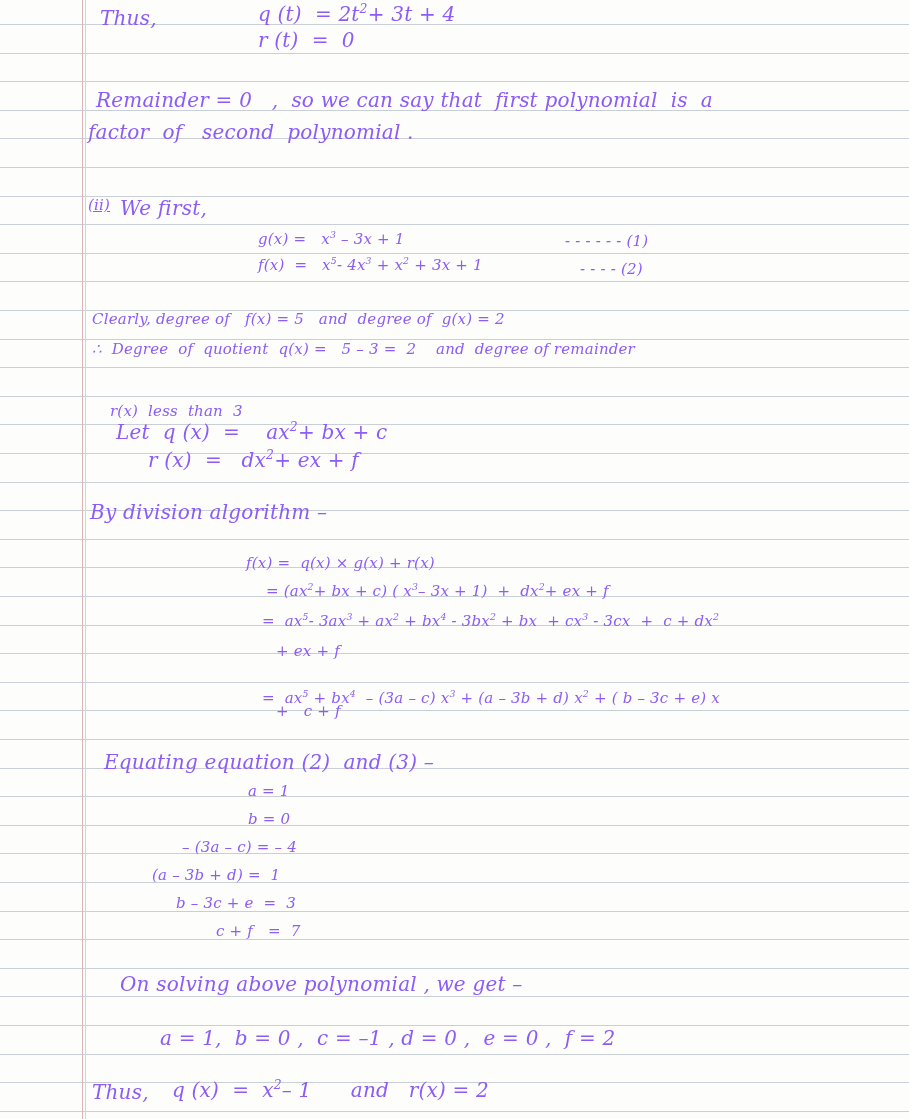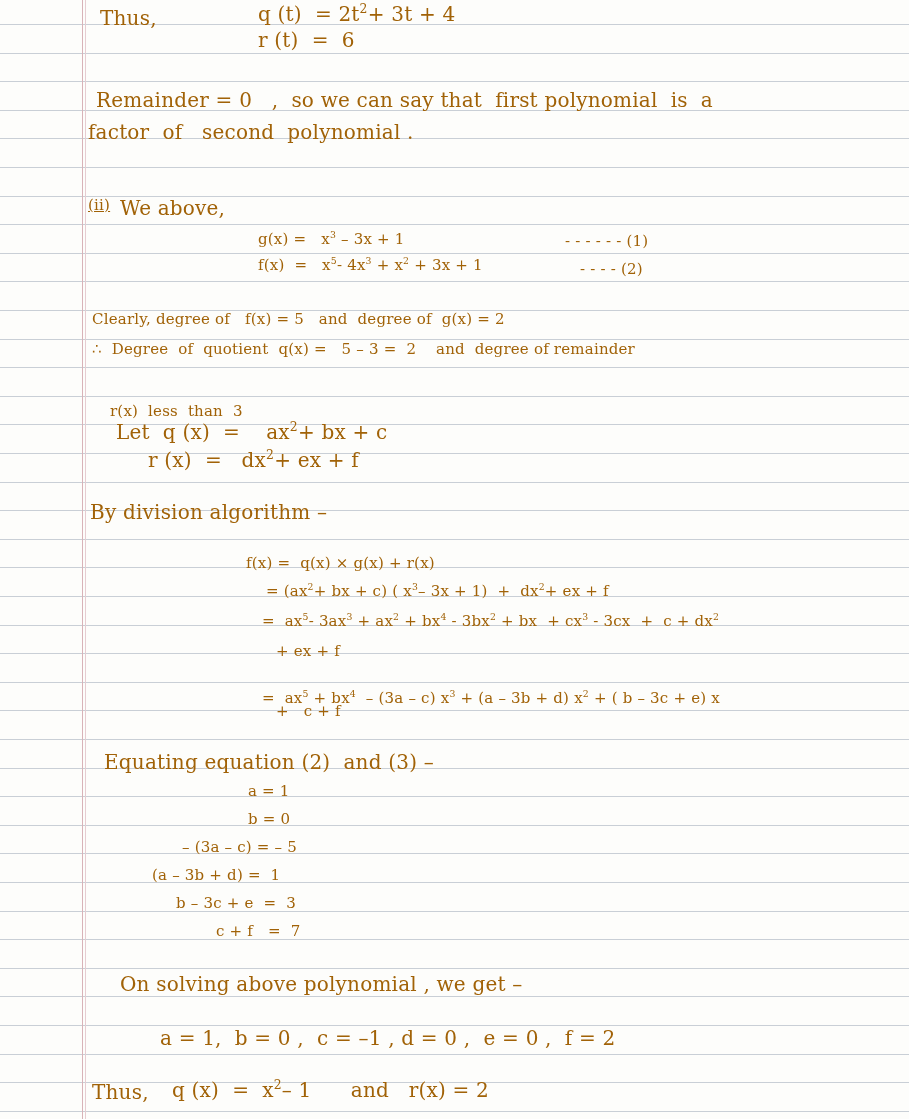--- a/index.html
+++ b/index.html
@@ -39,22 +39,23 @@
   #margin-line2 {
     position: absolute;
     top: 0;
     left: 85px;
     width: 1px;
     height: 1119px;
     background: #e6cdd1;
   }
   .ink {
     position: absolute;
-    color: #a16207;
+    color: #8b5cf6;
     font-family: "DejaVu Serif", serif;
+    font-style: italic;
     white-space: pre;
     line-height: 1.05;
     letter-spacing: 0.2px;
   }
   .sz19 { font-size: 15px; }
   .sz20 { font-size: 20px; }
   .uline { text-decoration: underline; }
   sup { font-size: 0.62em; vertical-align: super; line-height: 0; }
 </style>
 </head>
@@ -100,45 +101,45 @@
       <div class="rule" style="top: 1025px;"></div>
       <div class="rule" style="top: 1054px;"></div>
       <div class="rule" style="top: 1082px;"></div>
       <div class="rule" style="top: 1111px;"></div>
     </div>
   <div id="margin-line"></div>
   <div id="margin-line2"></div>
   <div id="ink-layer">
       <div class="ink sz20" style="left: 100px; top: 8px;">Thus,</div>
       <div class="ink sz20" style="left: 258px; top: 4px;">q (t)  = 2t<sup>2</sup>+ 3t + 4</div>
-      <div class="ink sz20" style="left: 258px; top: 30px;">r (t)  =  6</div>
+      <div class="ink sz20" style="left: 258px; top: 30px;">r (t)  =  0</div>
       <div class="ink sz20" style="left: 96px; top: 90px;">Remainder = 0   ,  so we can say that  first polynomial  is  a</div>
       <div class="ink sz20" style="left: 88px; top: 122px;">factor  of   second  polynomial .</div>
       <div class="ink sz19 uline" style="left: 88px; top: 198px;">(ii)</div>
-      <div class="ink sz20" style="left: 120px; top: 198px;">We above,</div>
+      <div class="ink sz20" style="left: 120px; top: 198px;">We first,</div>
       <div class="ink sz19" style="left: 258px; top: 232px;">g(x) =   x<sup>3</sup> – 3x + 1</div>
       <div class="ink sz19" style="left: 565px; top: 234px;">- - - - - - (1)</div>
       <div class="ink sz19" style="left: 258px; top: 258px;">f(x)  =   x<sup>5</sup>- 4x<sup>3</sup> + x<sup>2</sup> + 3x + 1</div>
       <div class="ink sz19" style="left: 580px; top: 262px;">- - - - (2)</div>
       <div class="ink sz19" style="left: 92px; top: 312px;">Clearly, degree of   f(x) = 5   and  degree of  g(x) = 2</div>
       <div class="ink sz19" style="left: 92px; top: 342px;">∴  Degree  of  quotient  q(x) =   5 – 3 =  2    and  degree of remainder</div>
       <div class="ink sz19" style="left: 110px; top: 372px; margin-top: 32px;">r(x)  less  than  3</div>
       <div class="ink sz20" style="left: 100px; top: 422px; margin-left: 16px;">Let  q (x)  =    ax<sup>2</sup>+ bx + c</div>
       <div class="ink sz20" style="left: 148px; top: 450px;">r (x)  =   dx<sup>2</sup>+ ex + f</div>
       <div class="ink sz20" style="left: 90px; top: 502px;">By division algorithm –</div>
       <div class="ink sz19" style="left: 246px; top: 556px;">f(x) =  q(x) × g(x) + r(x)</div>
       <div class="ink sz19" style="left: 266px; top: 584px;">= (ax<sup>2</sup>+ bx + c) ( x<sup>3</sup>– 3x + 1)  +  dx<sup>2</sup>+ ex + f</div>
       <div class="ink sz19" style="left: 262px; top: 614px;">=  ax<sup>5</sup>- 3ax<sup>3</sup> + ax<sup>2</sup> + bx<sup>4</sup> - 3bx<sup>2</sup> + bx  + cx<sup>3</sup> - 3cx  +  c + dx<sup>2</sup></div>
       <div class="ink sz19" style="left: 276px; top: 644px;">+ ex + f</div>
       <div class="ink sz19" style="left: 262px; top: 691px;">=  ax<sup>5</sup> + bx<sup>4</sup>  – (3a – c) x<sup>3</sup> + (a – 3b + d) x<sup>2</sup> + ( b – 3c + e) x</div>
       <div class="ink sz19" style="left: 276px; top: 704px;">+   c + f</div>
       <div class="ink sz20" style="left: 104px; top: 752px;">Equating equation (2)  and (3) –</div>
       <div class="ink sz19" style="left: 248px; top: 784px;">a = 1</div>
       <div class="ink sz19" style="left: 248px; top: 812px;">b = 0</div>
-      <div class="ink sz19" style="left: 182px; top: 840px;">– (3a – c) = – 5</div>
+      <div class="ink sz19" style="left: 182px; top: 840px;">– (3a – c) = – 4</div>
       <div class="ink sz19" style="left: 152px; top: 868px;">(a – 3b + d) =  1</div>
       <div class="ink sz19" style="left: 176px; top: 896px;">b – 3c + e  =  3</div>
       <div class="ink sz19" style="left: 216px; top: 924px;">c + f   =  7</div>
       <div class="ink sz20" style="left: 120px; top: 974px;">On solving above polynomial , we get –</div>
       <div class="ink sz20" style="left: 160px; top: 1028px;">a = 1,  b = 0 ,  c = –1 , d = 0 ,  e = 0 ,  f = 2</div>
       <div class="ink sz20" style="left: 92px; top: 1082px;">Thus,</div>
       <div class="ink sz20" style="left: 172px; top: 1080px;">q (x)  =  x<sup>2</sup>– 1      and   r(x) = 2</div>
     </div>
 </div>
 

